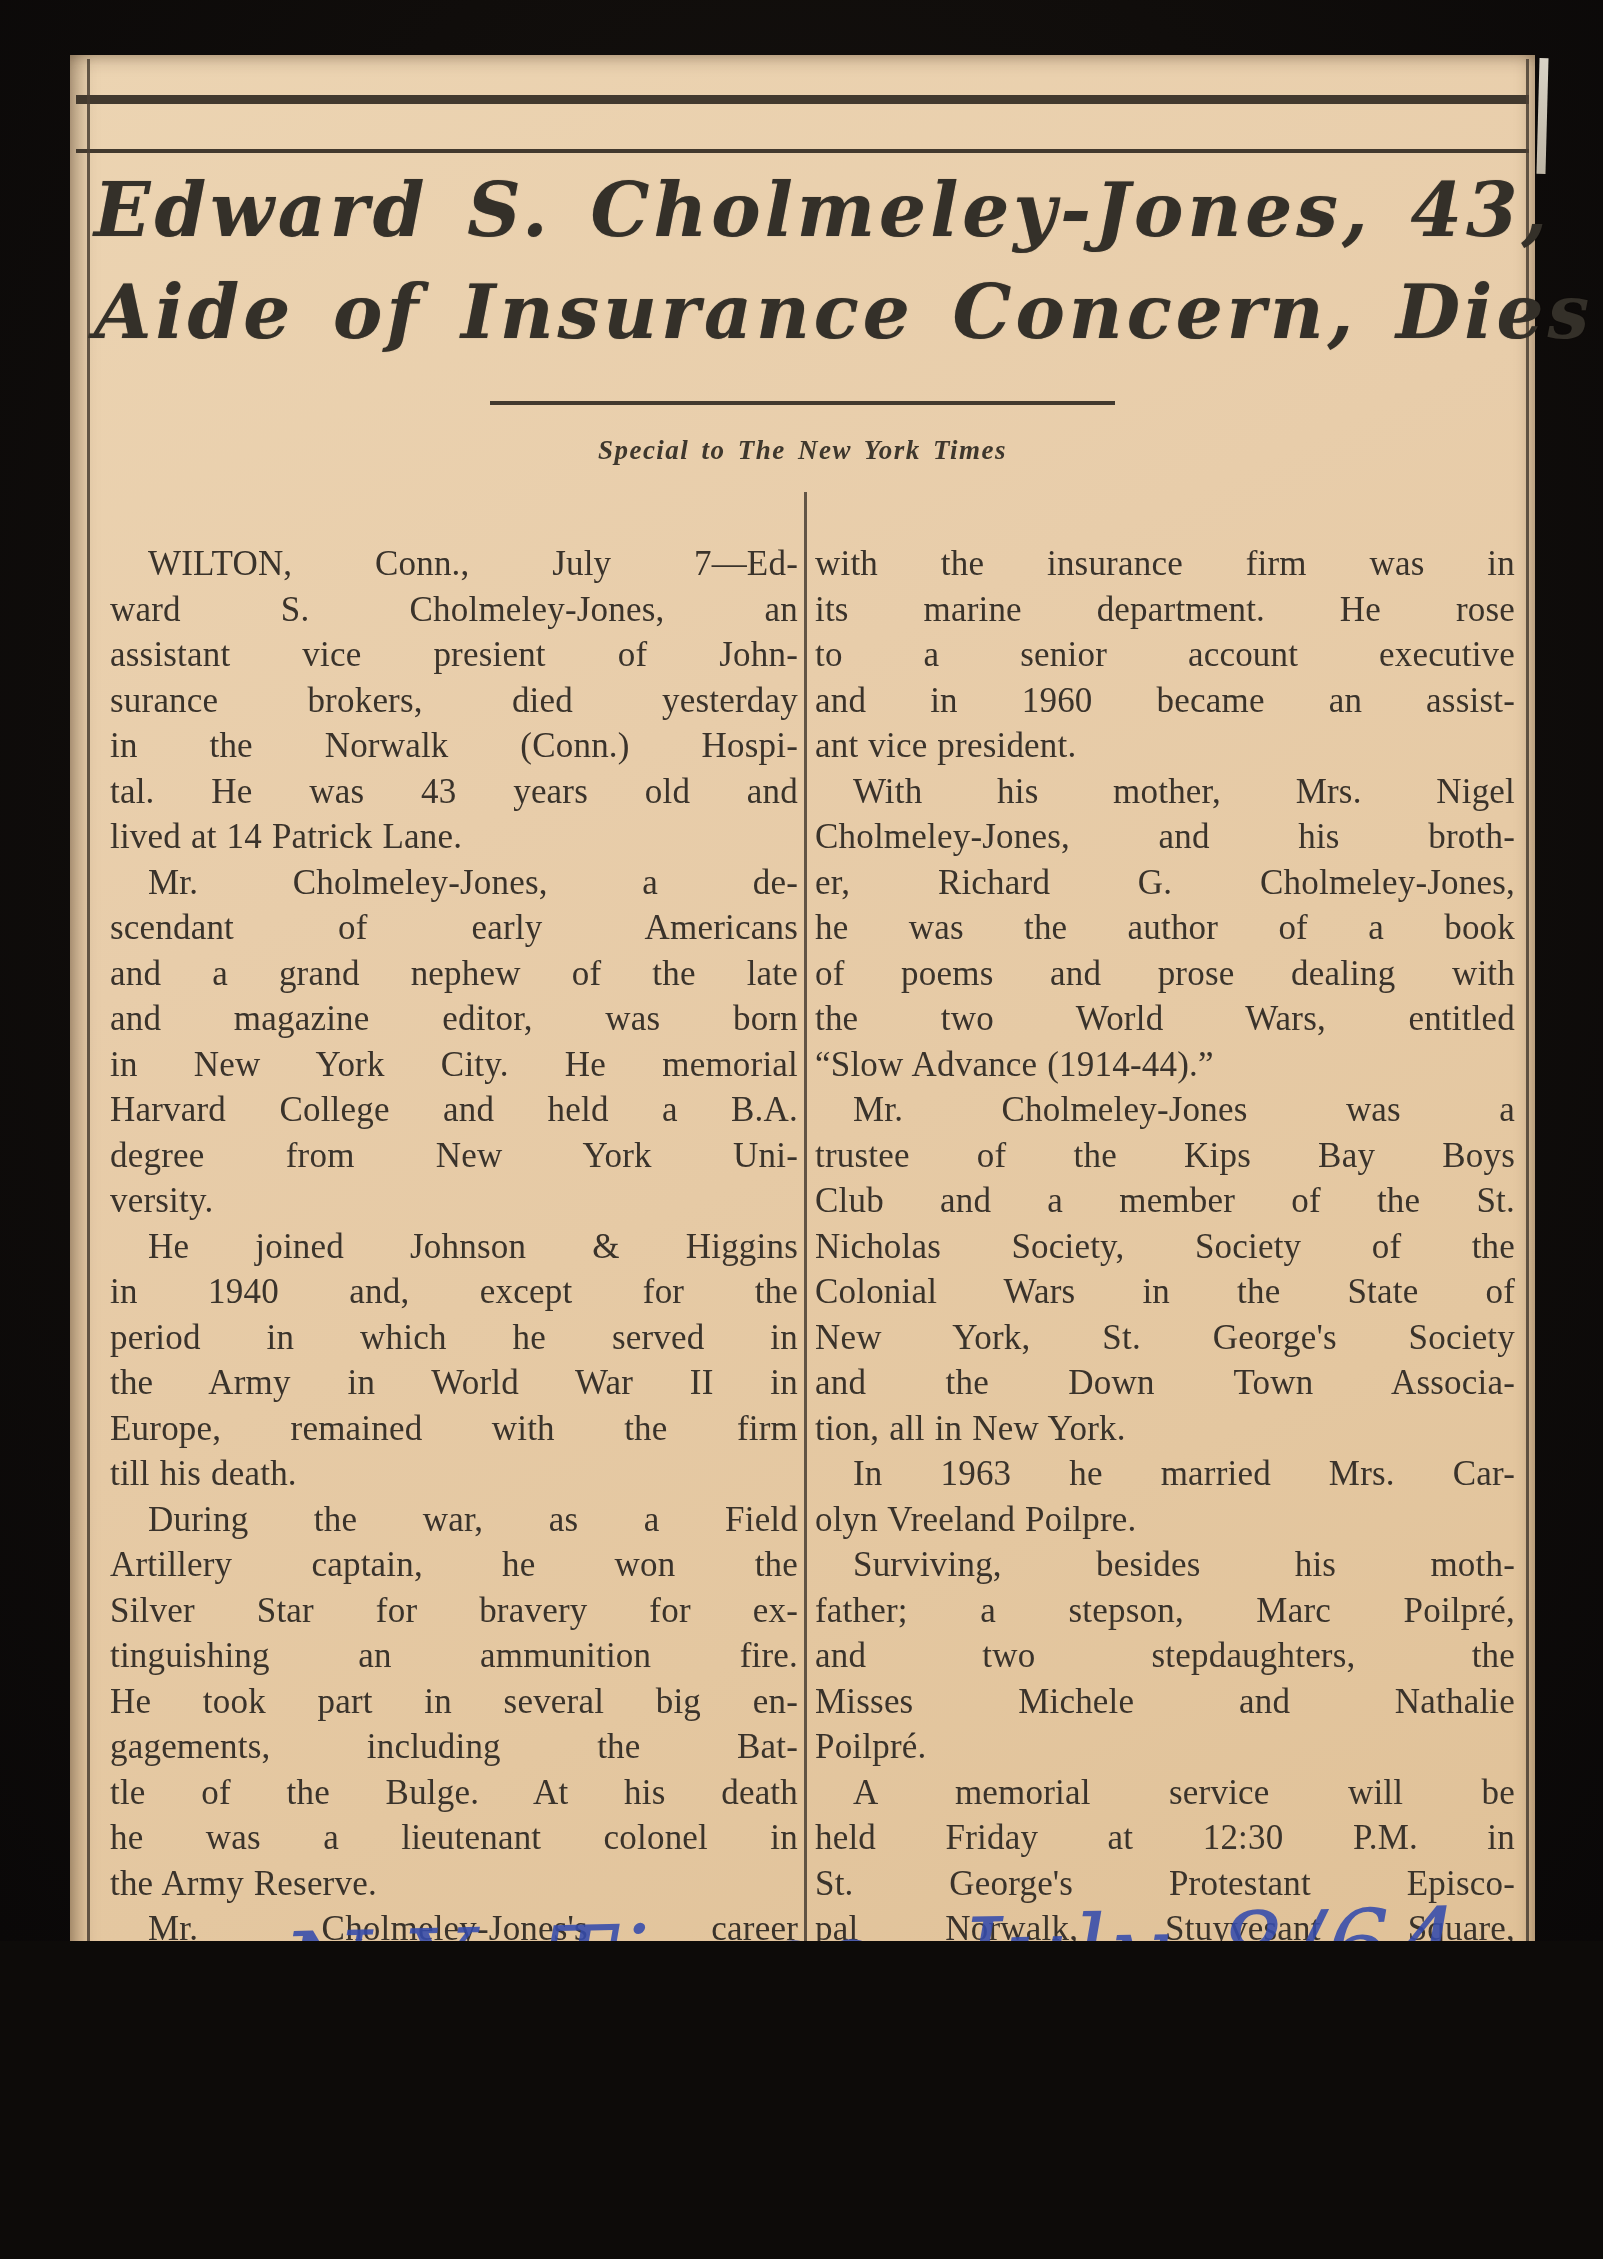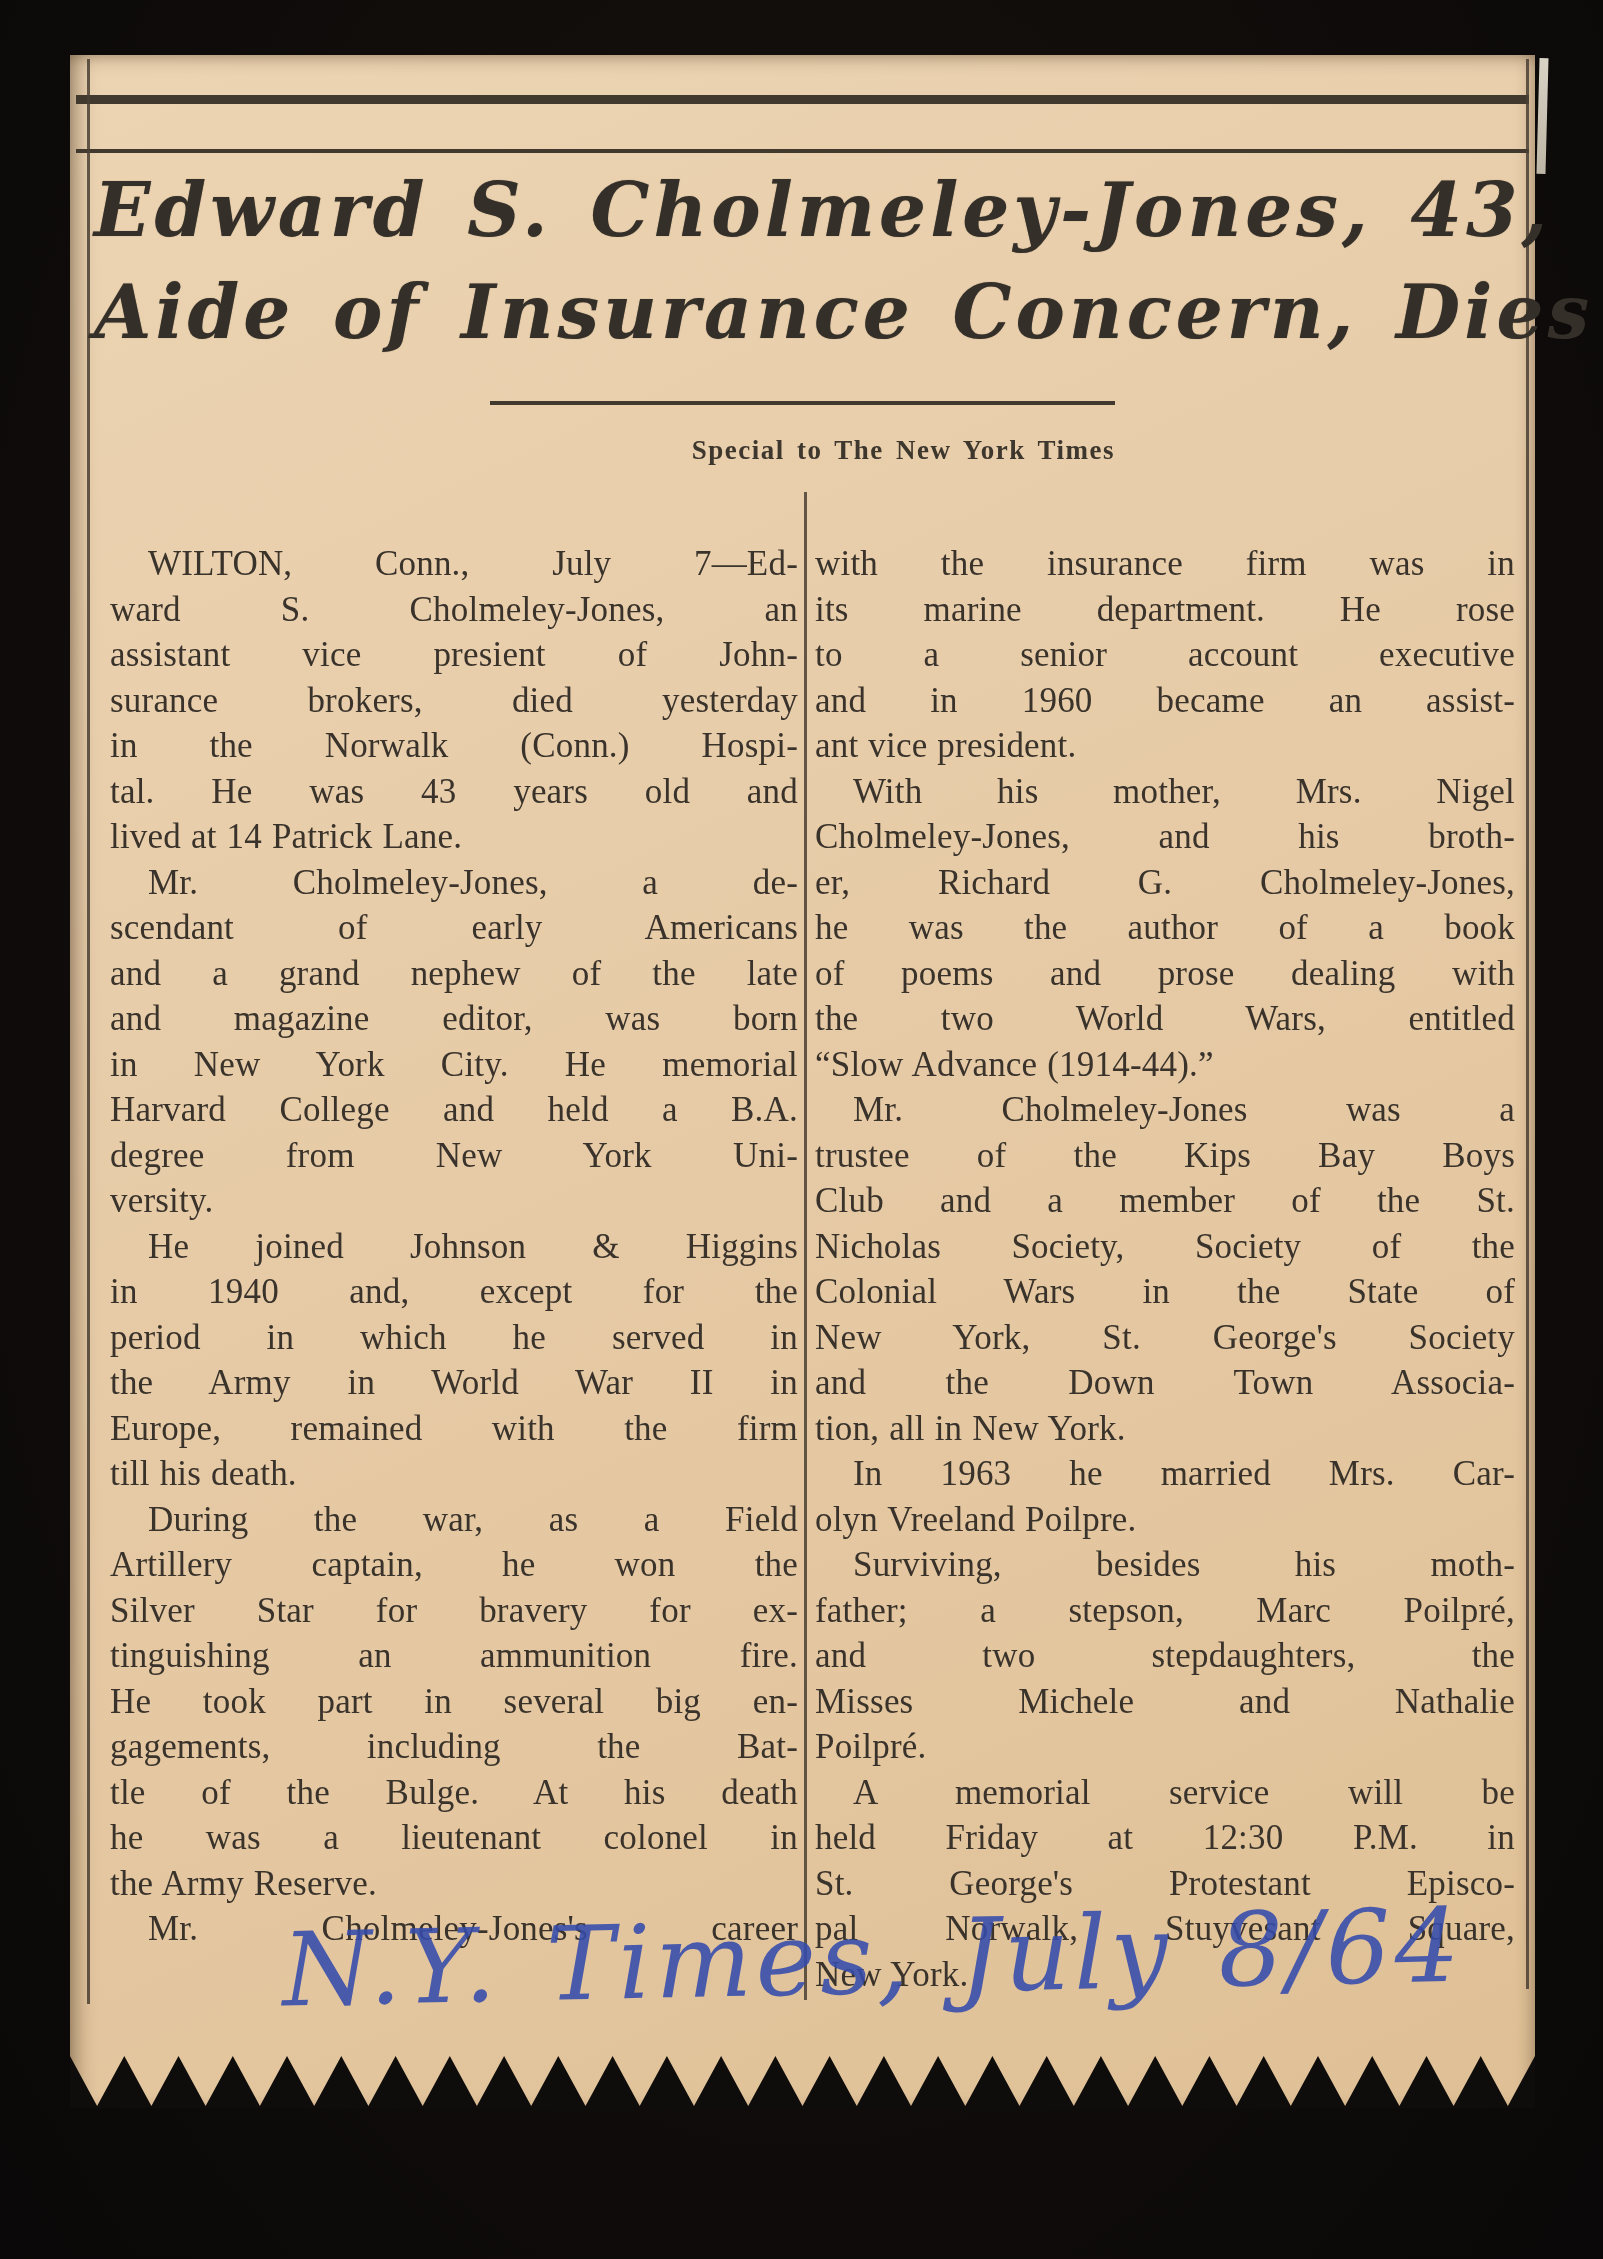--- a/index.html
+++ b/index.html
@@ -1,32 +1,32 @@
 <!DOCTYPE html>
 <html><head>
 <meta charset="utf-8">
 <style>
   html,body{margin:0;padding:0;background:#0d0b09;}
-  .stage{position:relative;width:1603px;height:2259px;overflow:hidden;
+  .stage{position:relative;width:1603px;height:1941px;overflow:hidden;
          background:radial-gradient(ellipse at 50% 40%, #171310 0%, #100d0b 55%, #0a0808 100%);
          font-family:"Liberation Serif", serif;}
   .paper{position:absolute;left:70px;top:55px;width:1465px;height:2052px;
          background:linear-gradient(155deg,#ecd4b2 0%, #e8cdaa 35%, #e4c7a0 70%, #dfc096 100%);
          box-shadow:inset 16px 0 22px -12px rgba(60,40,20,.55),
                     inset -12px 0 18px -10px rgba(60,40,20,.40),
                     inset 0 14px 20px -14px rgba(60,40,20,.35);}
   .edge-sliver{position:absolute;left:1538px;top:58px;width:9px;height:116px;
          background:linear-gradient(#d9d3c6,#bdb5a5);transform:rotate(1.5deg);}
   .rule-h{position:absolute;background:#42392e;}
   .rule-v{position:absolute;background:#4a4034;opacity:.85;}
   .headline{position:absolute;left:24px;top:104px;
             font-family:"DejaVu Serif", serif;font-style:italic;font-weight:bold;
             font-size:74px;line-height:102px;letter-spacing:4px;word-spacing:9px;
             color:#343029;white-space:nowrap;text-shadow:0 0 1px rgba(30,25,18,.4);}
-  .byline-box{position:absolute;left:420px;top:380px;width:625px;text-align:right;}
+  .byline-box{position:absolute;left:420px;top:380px;width:625px;text-align:center;font-style:italic;}
   .byline{font-family:"Liberation Serif", serif;font-weight:bold;font-size:27px;
           letter-spacing:1.5px;word-spacing:4px;color:#3e372d;}
   .col{position:absolute;top:440px;font-size:35px;line-height:45.5px;
        color:#3a332b;letter-spacing:.2px;word-spacing:1px;margin-top:46px;}
   .col-left{left:40px;width:688px;}
   .col-right{left:745px;width:700px;}
   .ln{text-align:justify;text-align-last:justify;}
   .ln.end{text-align-last:left;}
   .ln.indent{text-indent:38px;}
   .handwriting{position:absolute;left:212px;top:1842px;width:1280px;

